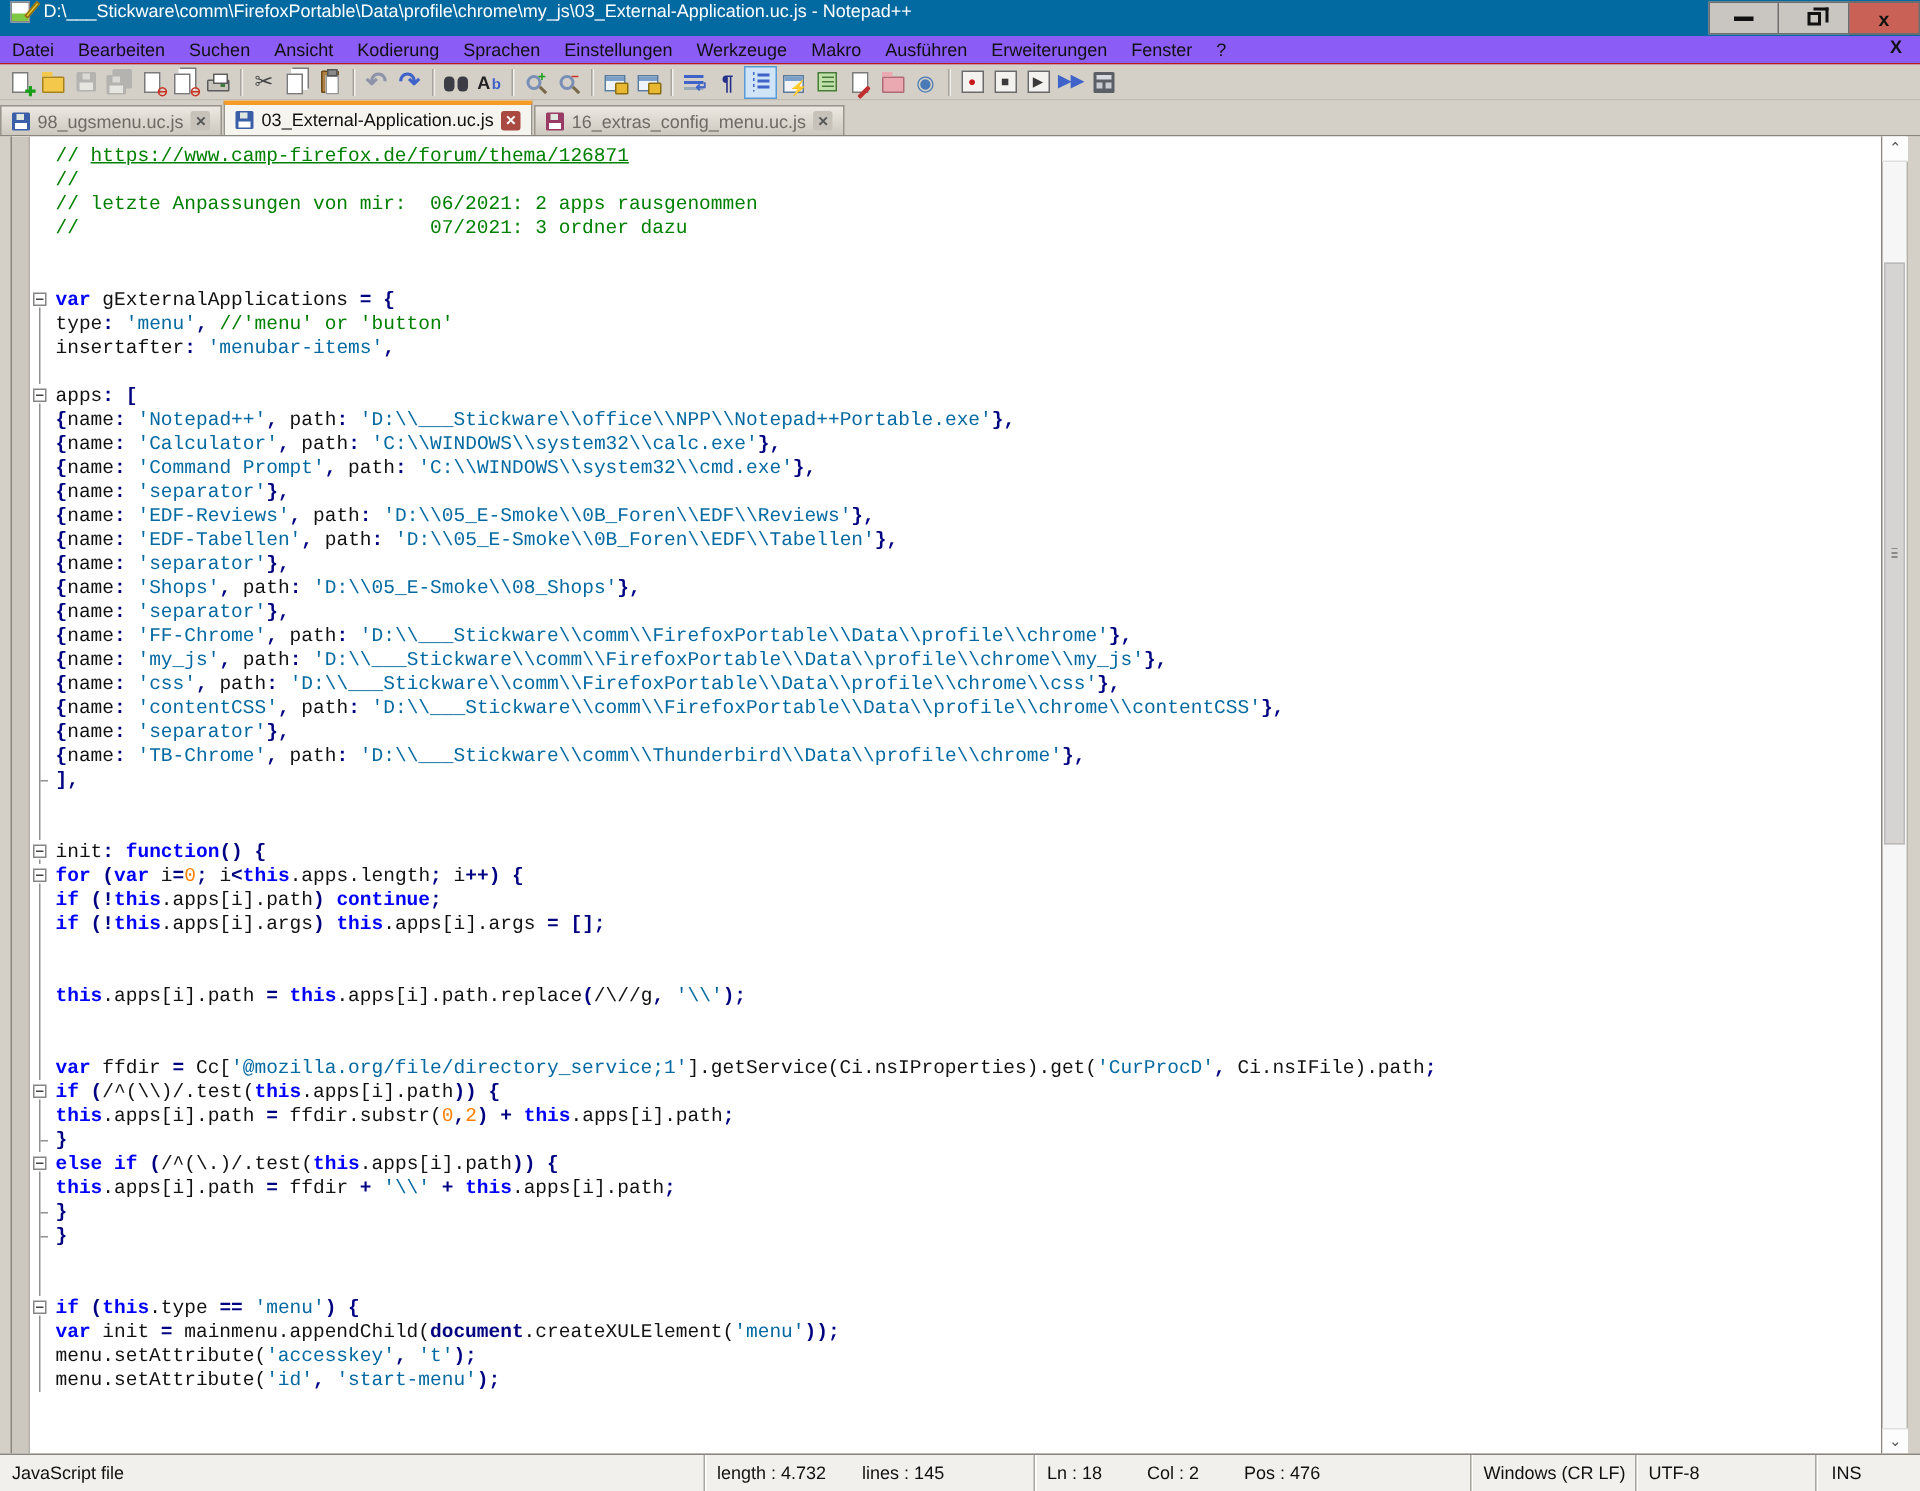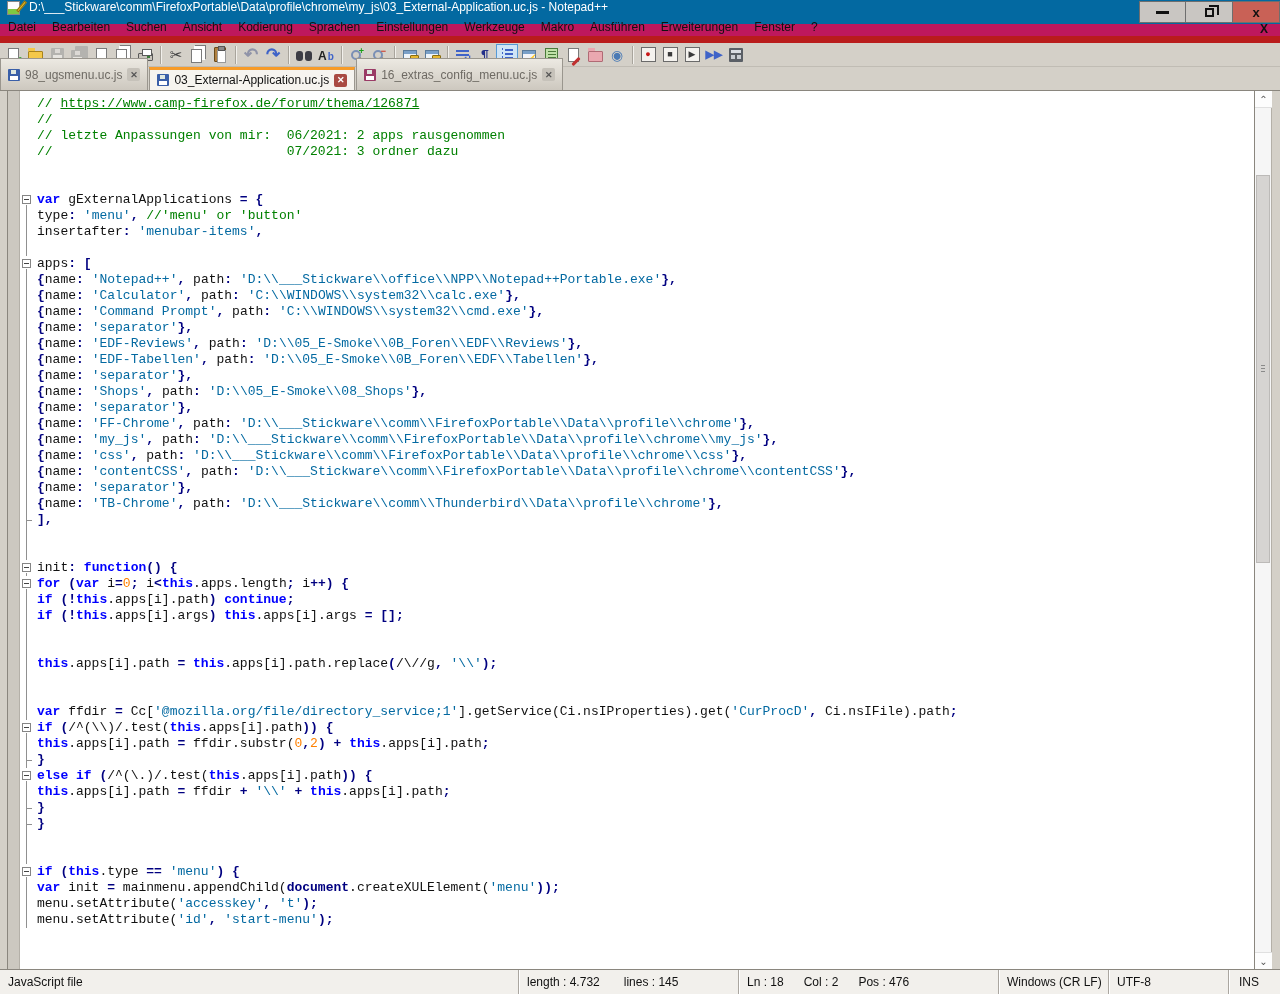--- a/index.html
+++ b/index.html
@@ -16,21 +16,21 @@
   .winbtns{margin-left:auto;display:flex;height:22px;margin-top:1px}
   .wbtn{width:47px;height:22px;background:#c9c6c2;border:1px solid #6e6e6e;border-left:none;display:flex;align-items:center;justify-content:center}
   .wbtn:first-child{border-left:1px solid #6e6e6e}
   .wbtn.close{background:#c96156}
   .glyph-min{width:13px;height:3px;background:#111}
   .glyph-restore{width:9px;height:9px;border:2px solid #111;position:relative;background:transparent}
   .glyph-restore::before{content:'';position:absolute;left:2px;top:-5px;width:8px;height:8px;border:2px solid #111;border-bottom:none;border-left:none}
   .glyph-close{font-size:13px;font-weight:bold;color:#111;line-height:1}
 
   
-  .menubar{height:19px;background:#be185d;display:flex;align-items:flex-end;font-size:12px;color:#111;border-bottom:7px solid #b91c1c}
+  .menubar{height:19px;background:#8b5cf6;display:flex;align-items:flex-start;font-size:12px;color:#111;border-bottom:1px solid #b91c1c}
   .menu-item{padding:2px 8px;cursor:default;white-space:nowrap}
   .menu-close{margin-left:auto;padding:0 12px;font-size:12px;font-weight:bold}
 
   
   .toolbar{height:24px;background:#d4d0c8;display:flex;align-items:center;padding-left:2px;border-bottom:1px solid #c0bcb4}
   .tb-btn{width:22px;height:22px;position:relative;display:inline-flex;align-items:center;justify-content:center;flex:none;border:1px solid transparent}
   .tb-btn.active{background:#cfe4f6;border:1px solid #569ad6}
   .tb-btn.disabled{opacity:.45;filter:grayscale(60%)}
   .tb-sep{width:1px;height:18px;background:#a8a49c;margin:0 4px;box-shadow:1px 0 0 #f2f0ec;flex:none}
   .badge{position:absolute;font-size:9px;font-weight:bold;line-height:1;right:-1px;bottom:-1px}
@@ -73,21 +73,21 @@
   .sh-box{width:15px;height:15px;background:#f4f2ee;border:1px solid #6a6a6a;display:flex;align-items:center;justify-content:center}
   .sh-grid{width:14px;height:14px;background:#5a5f66;position:relative;border-radius:1px}
   .sh-grid::before{content:'';position:absolute;left:2px;top:2px;right:2px;height:3px;background:#d8dce2}
   .sh-grid::after{content:'';position:absolute;left:2px;top:7px;width:4px;height:4px;background:#c8ccd2;box-shadow:6px 0 0 0 #c8ccd2}
   .gly{line-height:1}
   .rep-a{font-size:12px;font-weight:bold;color:#222}
   .rep-b{font-size:10px;font-weight:bold;color:#3f63c8;margin-left:1px}
 
   
   .tabbar{height:24px;background:#d4d0c8;display:flex;align-items:flex-end;border-bottom:1px solid #8a867e;position:relative}
-  .tab{display:flex;align-items:center;gap:5px;padding:0 7px;font-size:12px;border:1px solid #9a968e;border-bottom:none;height:32px;background:linear-gradient(#ece9e2,#cdc8bf);color:#6e6a64;white-space:nowrap;cursor:default}
+  .tab{display:flex;align-items:center;gap:5px;padding:0 7px;font-size:12px;border:1px solid #9a968e;border-bottom:none;height:20px;background:linear-gradient(#ece9e2,#cdc8bf);color:#6e6a64;white-space:nowrap;cursor:default}
   .tab.active{height:23px;background:#f6f4ef;color:#111;border-top:3px solid #f79b28;position:relative;z-index:2}
   .tab + .tab{margin-left:1px}
   .tab-floppy{width:12px;height:12px;border-radius:1px;position:relative;flex:none}
   .tab-floppy::before{content:'';position:absolute;left:2px;bottom:1px;width:8px;height:4px;background:#fff}
   .tab-floppy::after{content:'';position:absolute;left:3px;top:1px;width:5px;height:4px;background:#dfe8e0}
   .tab-close{width:13px;height:13px;display:flex;align-items:center;justify-content:center;font-size:9px;font-weight:bold;border-radius:2px;background:#c6c2ba;color:#555;flex:none}
   .tab.active .tab-close{background:#a94a42;color:#fff}
 
   
   .editor-wrap{position:absolute;left:0;right:0;top:91px;bottom:25px;display:flex;background:#d4d0c8}
@@ -120,23 +120,23 @@
   .sb-up{top:0;border-bottom:1px solid #e0e0e0}
   .sb-down{bottom:0;border-top:1px solid #e0e0e0}
   .sb-thumb{position:absolute;left:1px;right:1px;top:84px;height:388px;background:#d6d4d2;border:1px solid #bcbab8}
   .sb-thumb::after{content:'';position:absolute;left:4px;right:4px;top:50%;margin-top:-4px;height:8px;background:repeating-linear-gradient(#8a8a8a 0 1px,transparent 1px 3px)}
   .right-frame{width:9px;background:#d4d0c8;border-left:1px solid #b4b0a8;flex:none}
 
   
   .statusbar{position:absolute;left:0;right:0;bottom:0;height:25px;background:#f2f0ec;border-top:1px solid #8a867e;display:flex;align-items:center;font-size:12px;color:#111}
   .sb-field{height:100%;display:flex;align-items:center;padding:0 8px;border-left:1px solid #aaa6a0;box-shadow:inset 1px 0 0 #fff;white-space:nowrap;overflow:hidden}
   .sb-field:first-child{border-left:none;box-shadow:none}
-  .sb-doctype{width:518px;flex:none}
+  .sb-doctype{width:469px;flex:none}
   .sb-length{width:220px;flex:none;gap:24px}
-  .sb-position{width:260px;flex:none;gap:20px}
+  .sb-position{width:291px;flex:none;gap:30px}
   .sb-eol{width:110px;flex:none}
   .sb-enc{width:120px;flex:none}
   .sb-ins{flex:1;justify-content:flex-start;padding-left:10px}
 </style>
 </head>
 <body>
 
 <div class="titlebar">
   <span class="app-icon">
       <span class="pad"></span>

